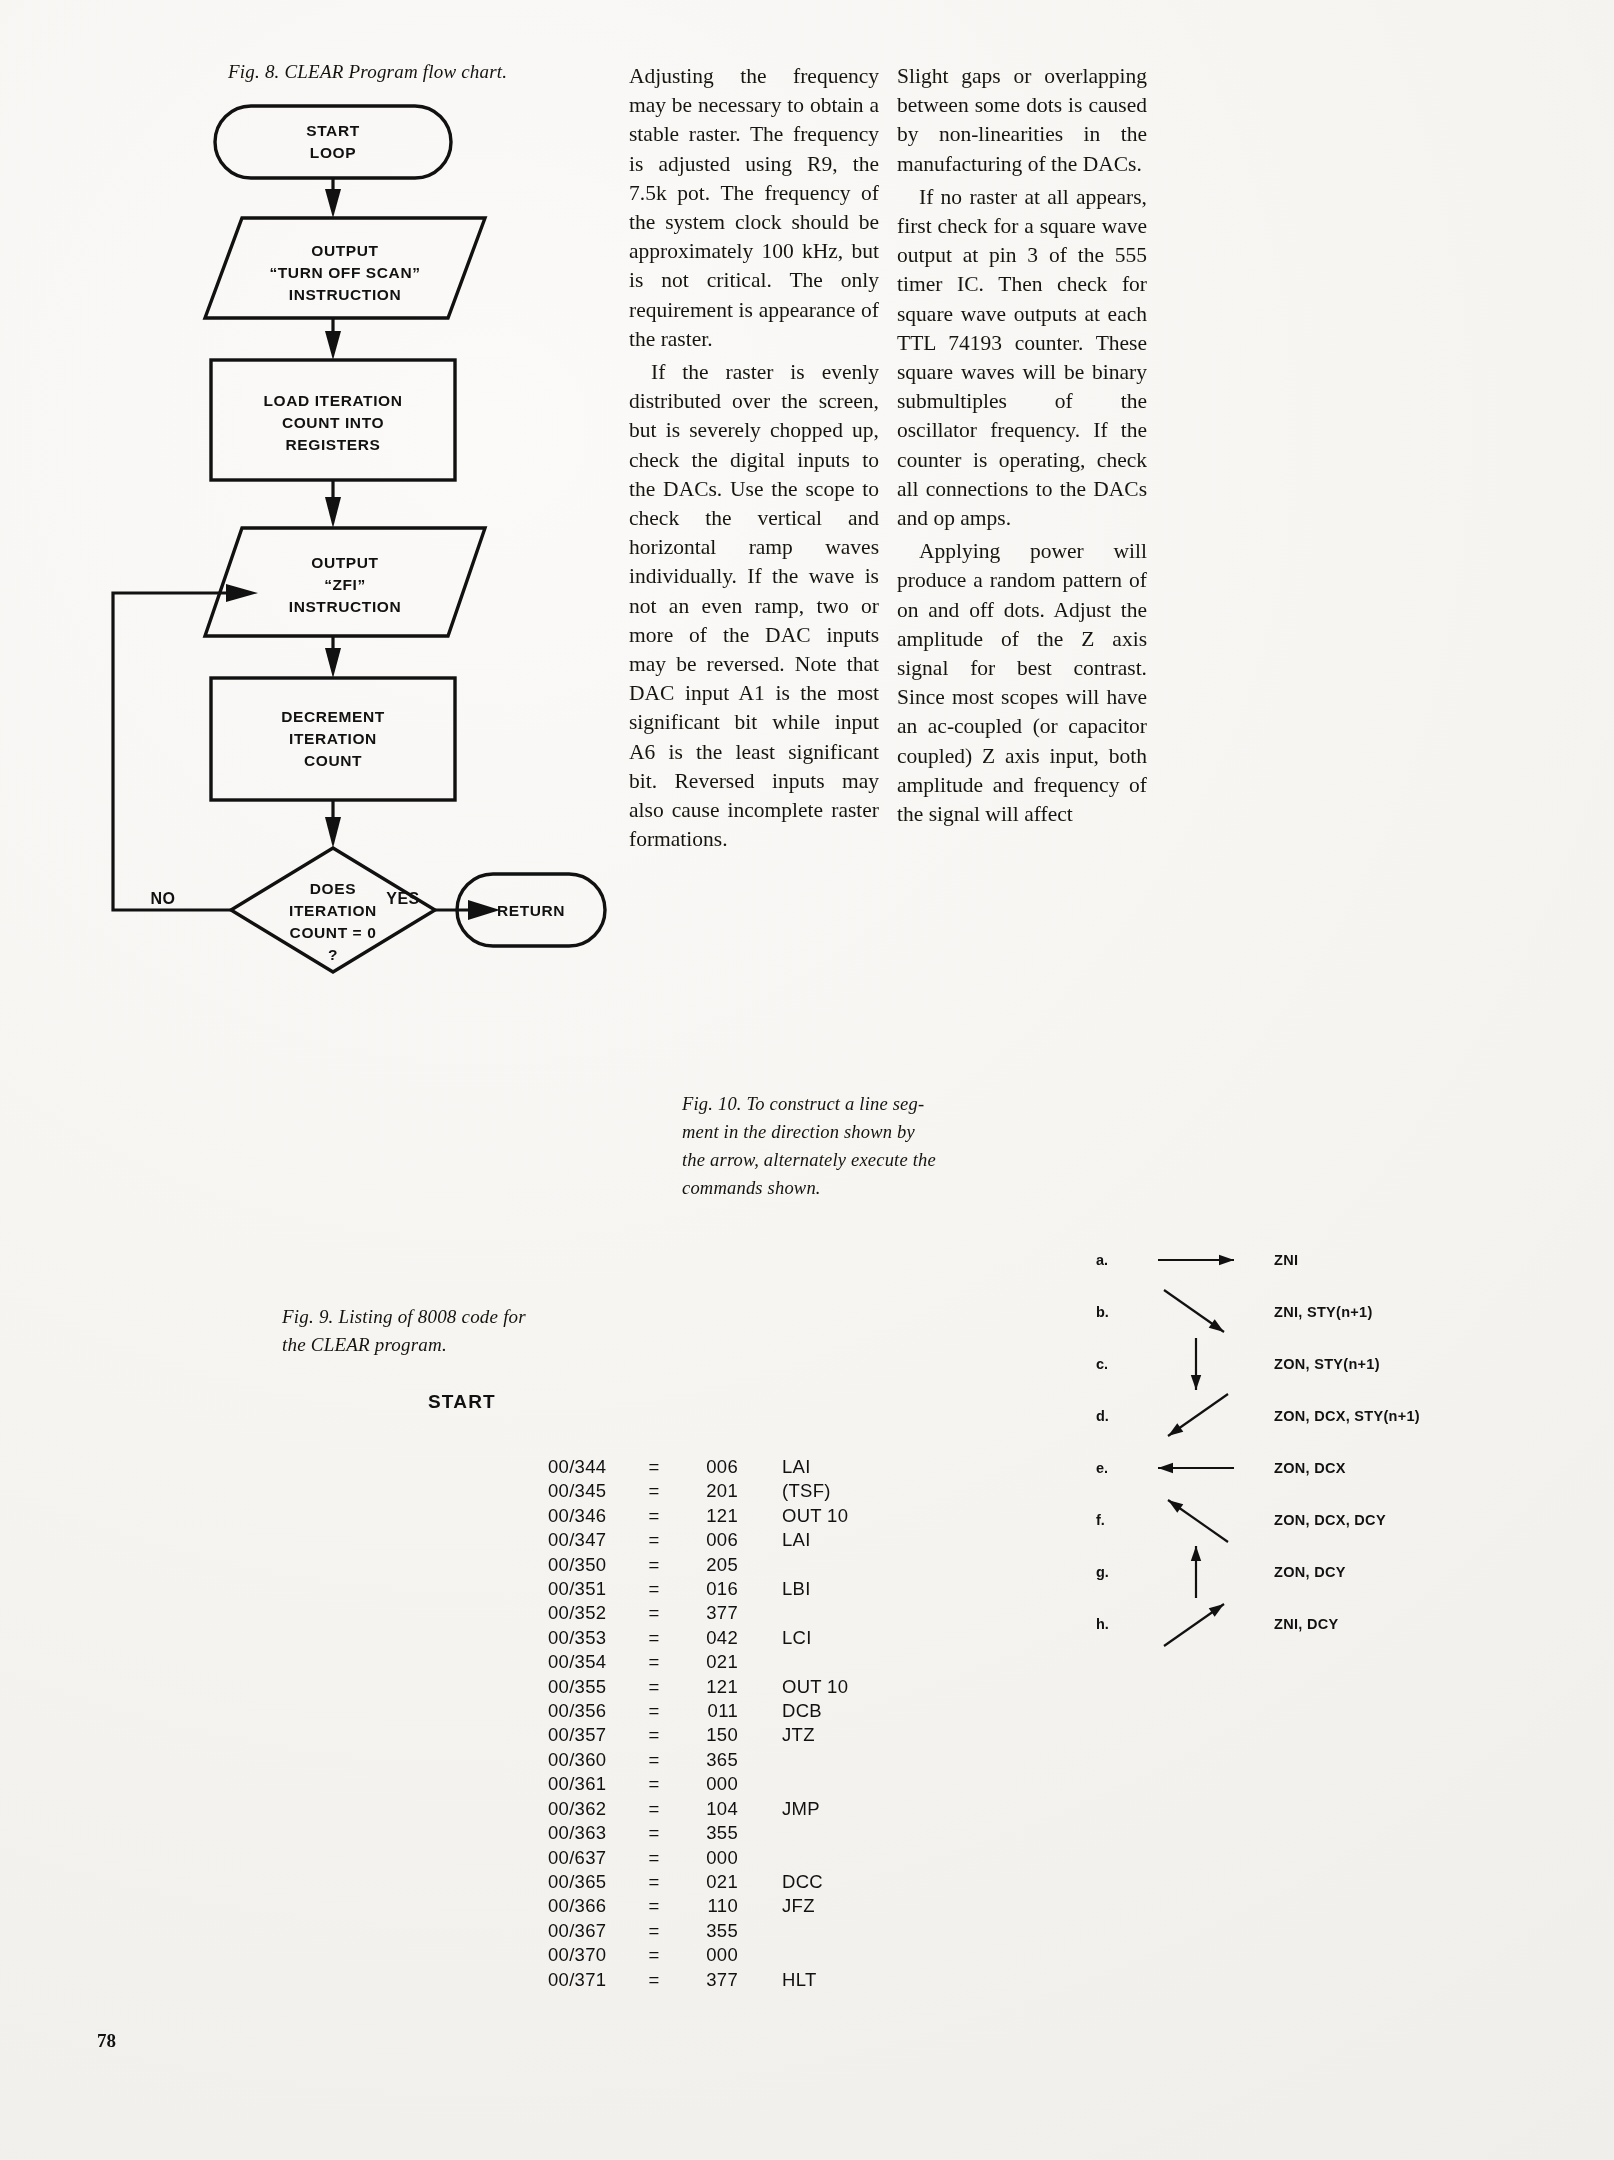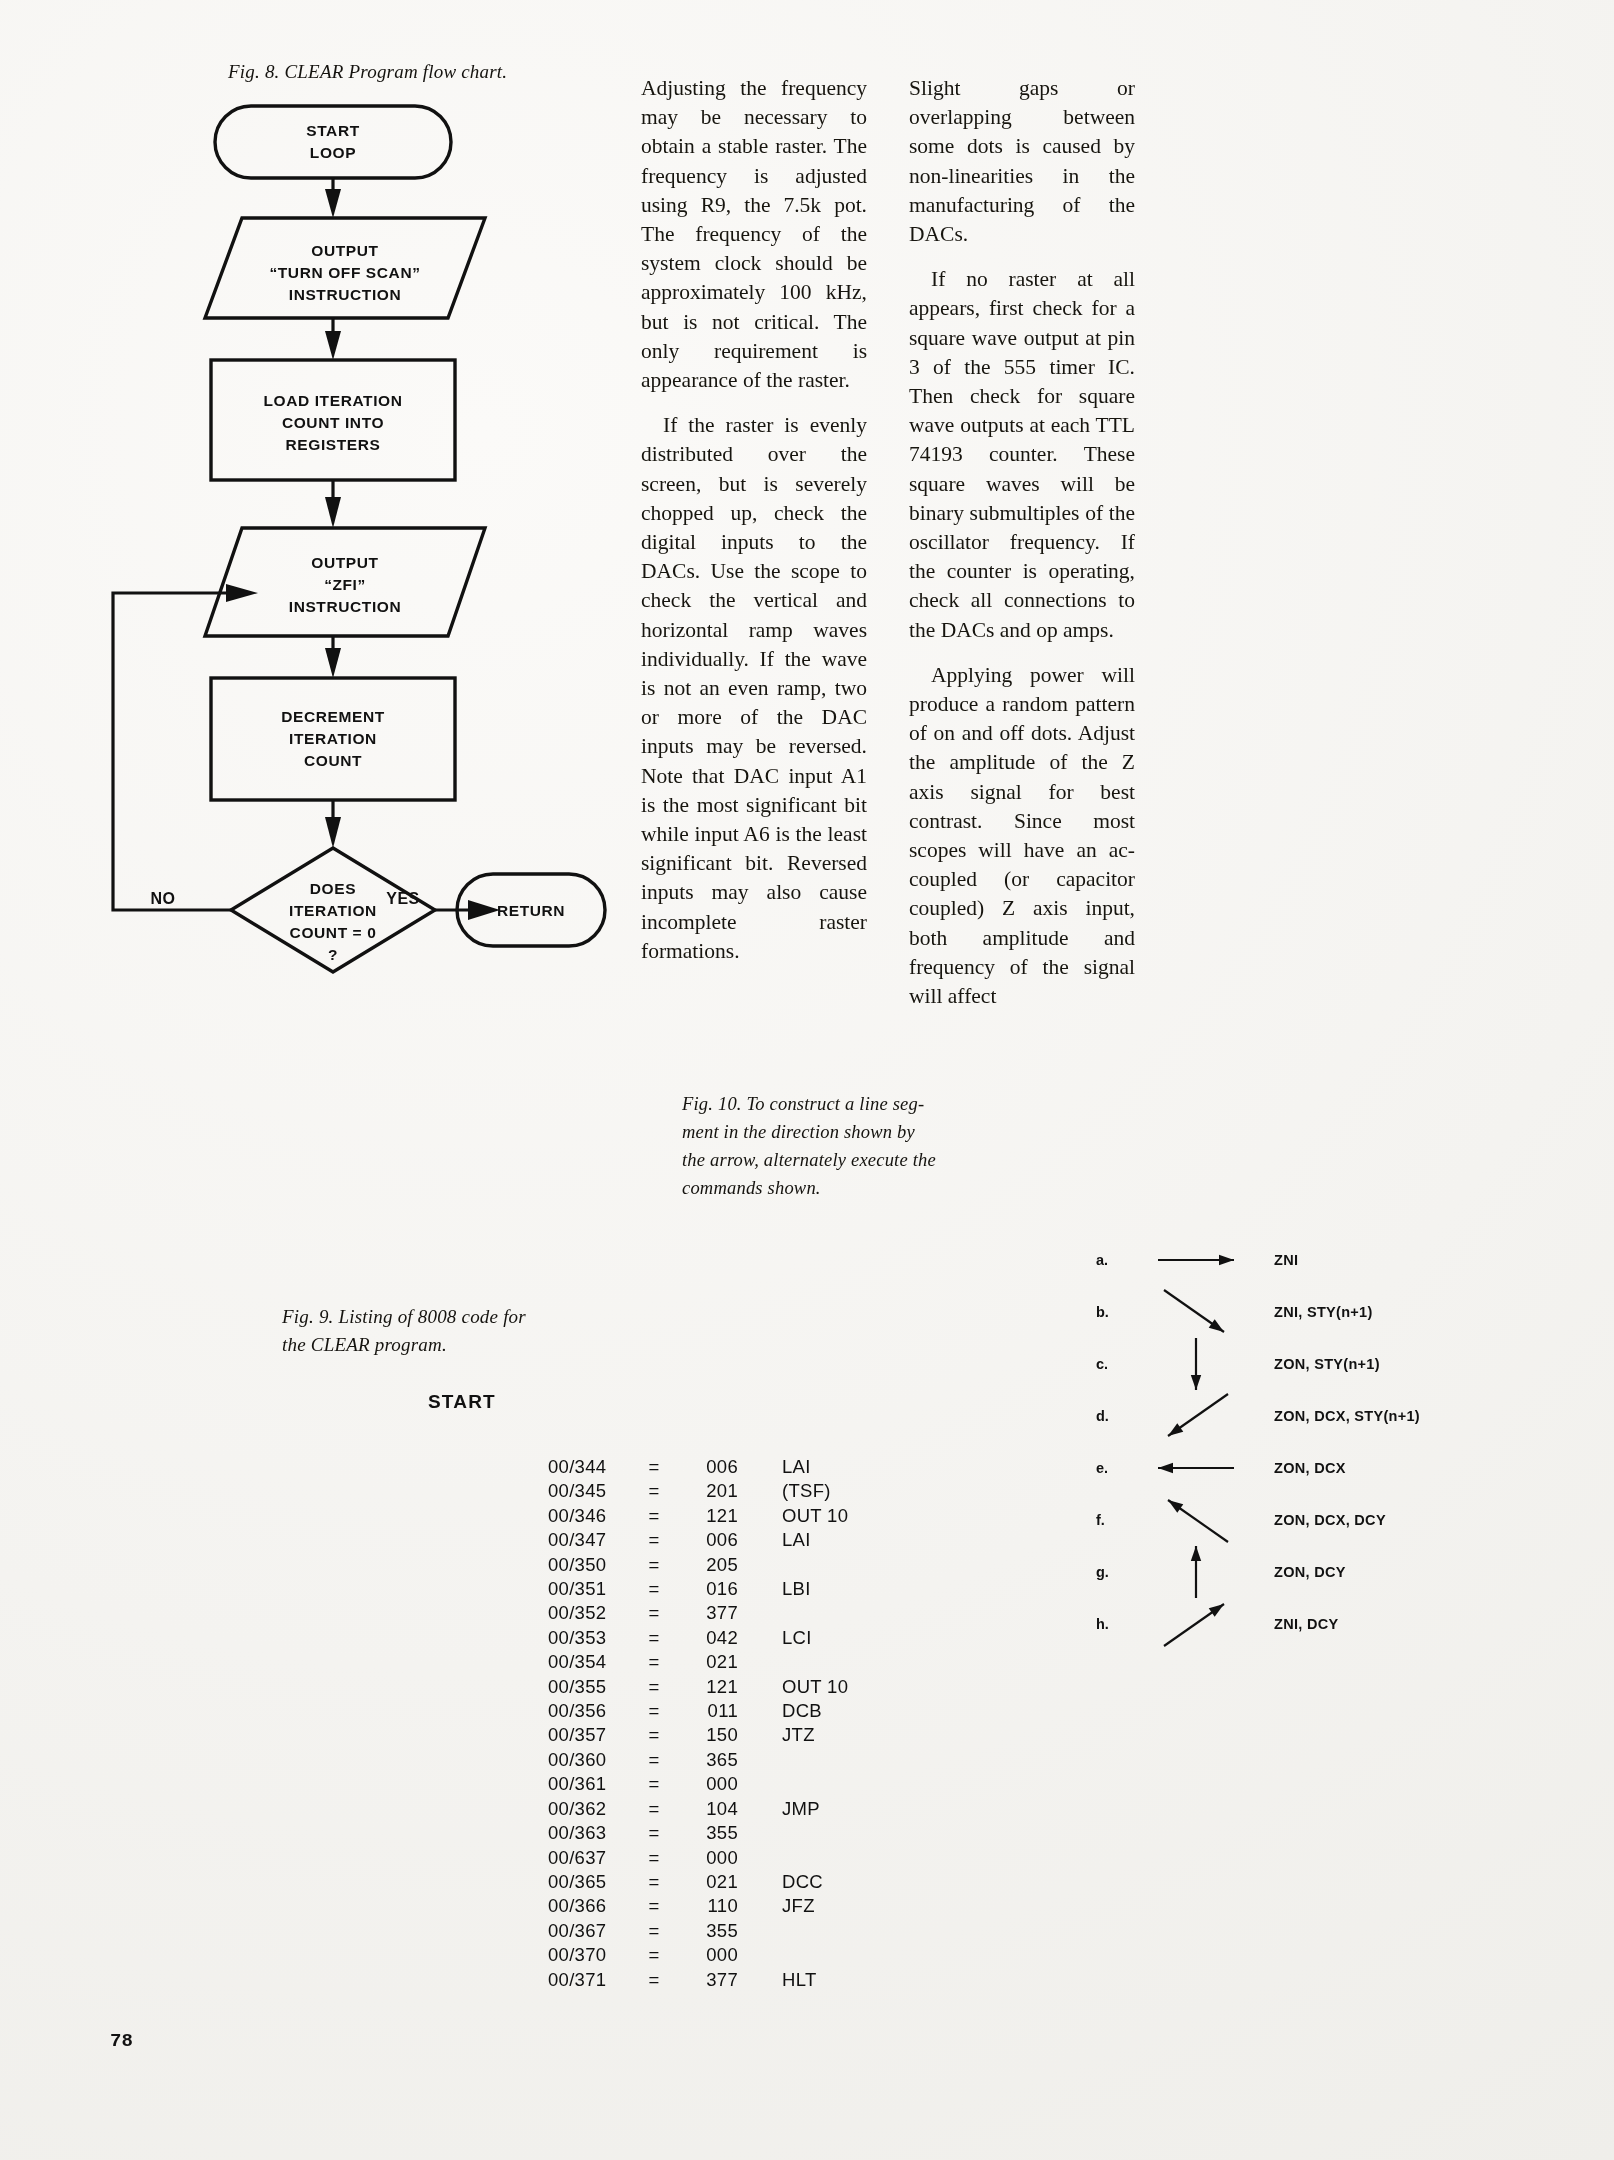--- a/index.html
+++ b/index.html
@@ -90,21 +90,21 @@
     position: absolute;
     font-family: "Liberation Serif", serif;
     font-size: 21.5px;
     line-height: 29.2px;
     color: #17150f;
     text-align: justify;
     text-justify: inter-word;
   }
   #col2 { left: 625px; top: 58px;  width: 258px; }
   #col3 { left: 893px; top: 58px;  width: 258px; }
-  .col p { margin: 16px; }
+  .col p { margin: 4px; }
   .col p + p { text-indent: 22px; }
 
   
   #listing-start {
     position: absolute;
     left: 428px;
     top: 1391px;
     font-family: "Liberation Sans", sans-serif;
     font-weight: bold;
     font-size: 19px;
@@ -156,23 +156,23 @@
   }
   .f10-arrow {
     stroke: #111;
     stroke-width: 2.2;
     fill: none;
   }
 
   
   #page-number {
     position: absolute;
-    left: 110px;
+    left: 97px;
     top: 2030px;
-    font-family: Liberation Mono, monospace;
+    font-family: Liberation Serif, serif;
     font-weight: bold;
     font-size: 19px;
     color: #111;
   }
 </style>
 </head>
 <body>
 
 <div id="page">
   <div id="paper-tint"></div>

